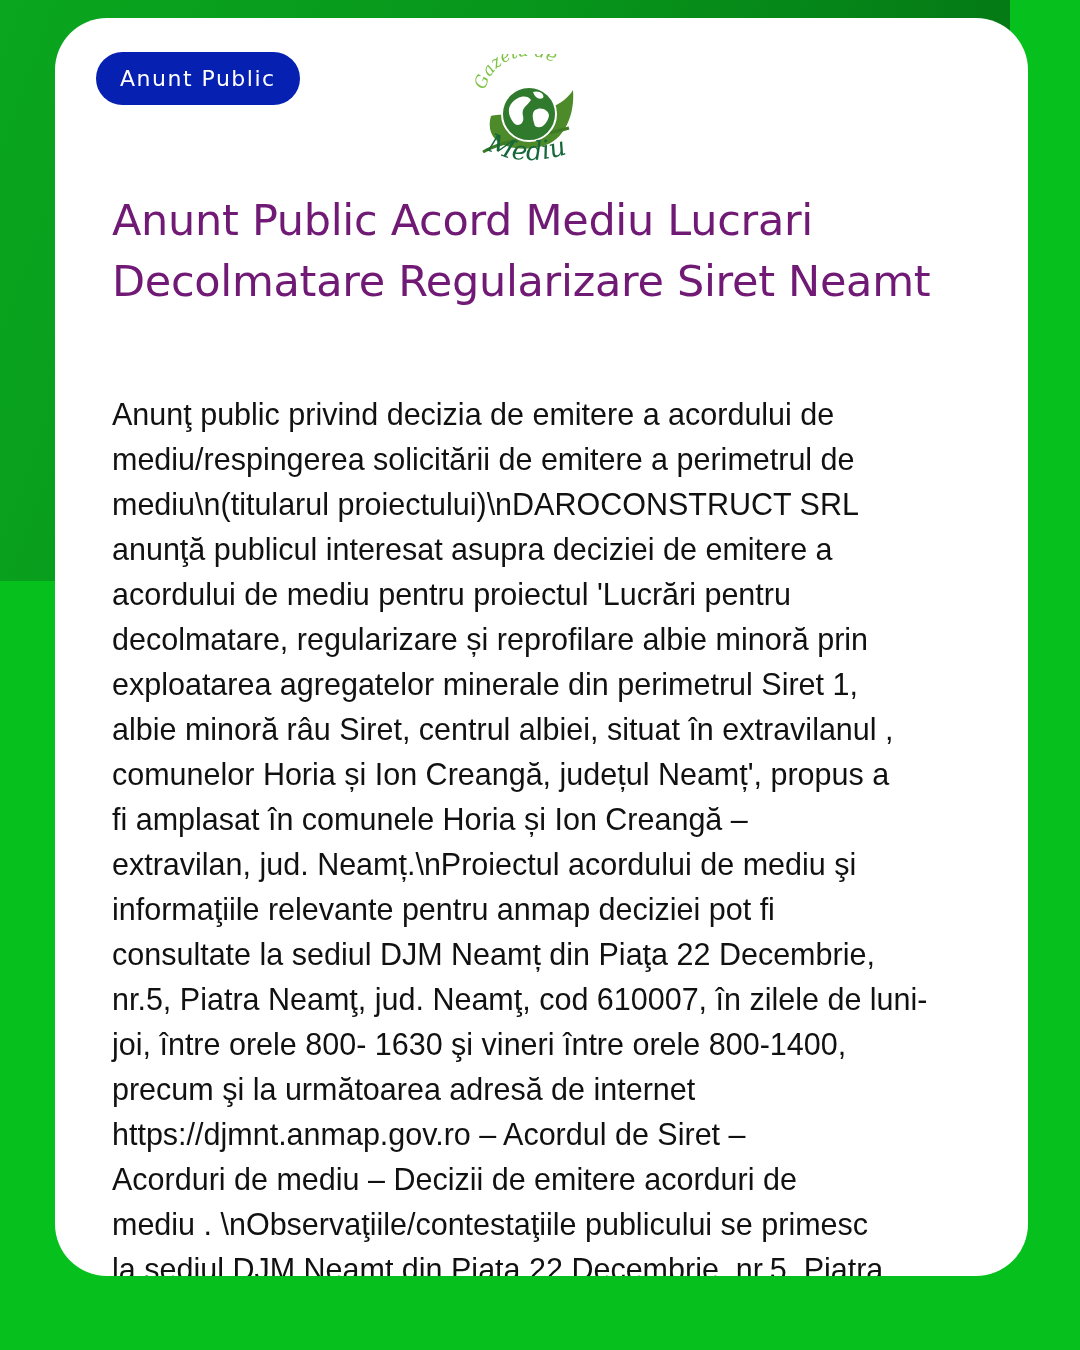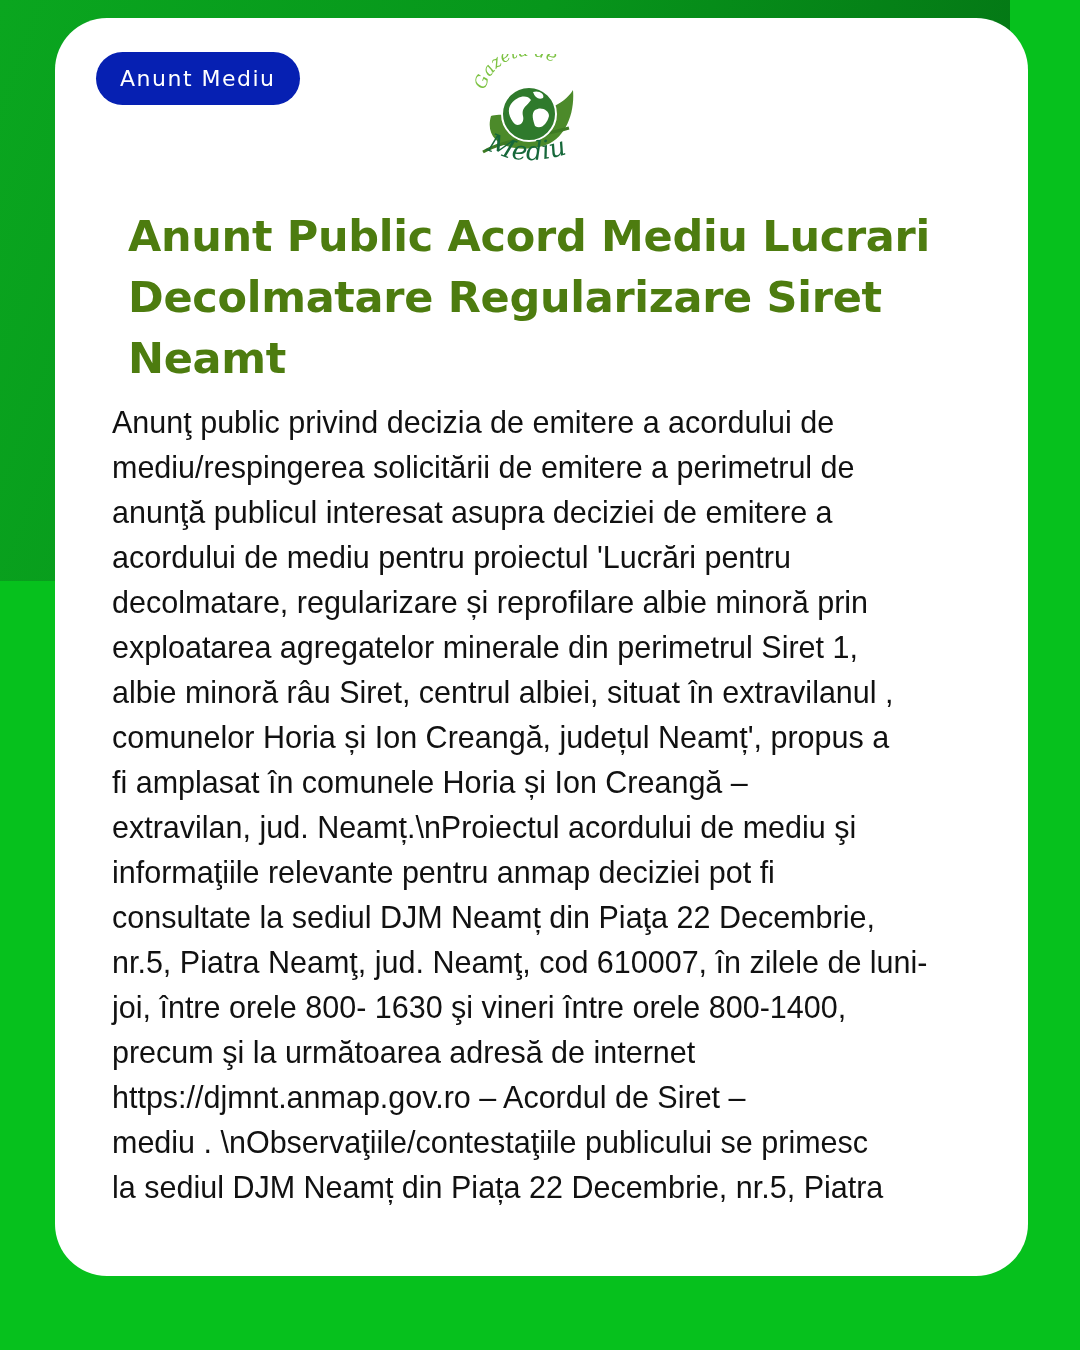--- a/index.html
+++ b/index.html
@@ -52,52 +52,52 @@
       left: 418px;
       top: 36px;
       width: 110px;
       height: 120px;
     }
     .title {
       position: absolute;
       left: 57px;
       top: 172px;
       width: 860px;
-      margin: 16px;
-      color: #4d7c0f;
+      margin: 0;
+      color: #701a75;
       font-family: "DejaVu Sans", sans-serif;
-      font-weight: bold;
+      font-weight: normal;
       font-size: 43px;
       line-height: 61px;
       letter-spacing: -0.3px;
     }
     .body-text {
       position: absolute;
       left: 57px;
-      top: 382px;
+      top: 374px;
       width: 860px;
       margin: 0;
       color: #111111;
       font-family: "Liberation Sans", sans-serif;
       font-size: 30.5px;
       line-height: 45px;
     }
     .body-text .line {
       display: block;
       white-space: nowrap;
     }
   </style>
 </head>
 <body>
 
 <div class="back-panel"></div>
 
 <div class="card">
 
-  <div class="badge">Anunt Mediu</div>
+  <div class="badge">Anunt Public</div>
 
   <div class="logo">
     <svg width="110" height="120" viewBox="0 0 110 120">
       <defs>
         <path id="arcTop" d="M 12 44 A 44 40 0 0 1 100 40"></path>
         <path id="arcBottom" d="M 8 92 Q 50 118 104 96"></path>
       </defs>
       <text font-family="DejaVu Serif, serif" font-style="italic" font-size="17" fill="#7cc242">
         <textPath href="#arcTop" startOffset="6%">Gazeta de</textPath>
       </text>
@@ -114,31 +114,33 @@
         <textPath href="#arcBottom" startOffset="6%">Mediu</textPath>
       </text>
     </svg>
   </div>
 
   <h1 class="title">Anunt Public Acord Mediu Lucrari Decolmatare Regularizare Siret Neamt</h1>
 
   <div class="body-text">
     <span class="line">Anunţ public privind decizia de emitere a acordului de</span>
     <span class="line">mediu/respingerea solicitării de emitere a perimetrul de</span>
+    <span class="line">mediu\n(titularul proiectului)\nDAROCONSTRUCT SRL</span>
     <span class="line">anunţă publicul interesat asupra deciziei de emitere a</span>
     <span class="line">acordului de mediu pentru proiectul 'Lucrări pentru</span>
     <span class="line">decolmatare, regularizare și reprofilare albie minoră prin</span>
     <span class="line">exploatarea agregatelor minerale din perimetrul Siret 1,</span>
     <span class="line">albie minoră râu Siret, centrul albiei, situat în extravilanul ,</span>
     <span class="line">comunelor Horia și Ion Creangă, județul Neamț', propus a</span>
     <span class="line">fi amplasat în comunele Horia și Ion Creangă –</span>
     <span class="line">extravilan, jud. Neamț.\nProiectul acordului de mediu şi</span>
     <span class="line">informaţiile relevante pentru anmap deciziei pot fi</span>
     <span class="line">consultate la sediul DJM Neamț din Piaţa 22 Decembrie,</span>
     <span class="line">nr.5, Piatra Neamţ, jud. Neamţ, cod 610007, în zilele de luni-</span>
     <span class="line">joi, între orele 800- 1630 şi vineri între orele 800-1400,</span>
     <span class="line">precum şi la următoarea adresă de internet</span>
     <span class="line">https://djmnt.anmap.gov.ro – Acordul de Siret –</span>
+    <span class="line">Acorduri de mediu – Decizii de emitere acorduri de</span>
     <span class="line">mediu . \nObservaţiile/contestaţiile publicului se primesc</span>
     <span class="line">la sediul DJM Neamț din Piața 22 Decembrie, nr.5, Piatra</span>
   </div>
 
 </div>
 
 </body></html>

